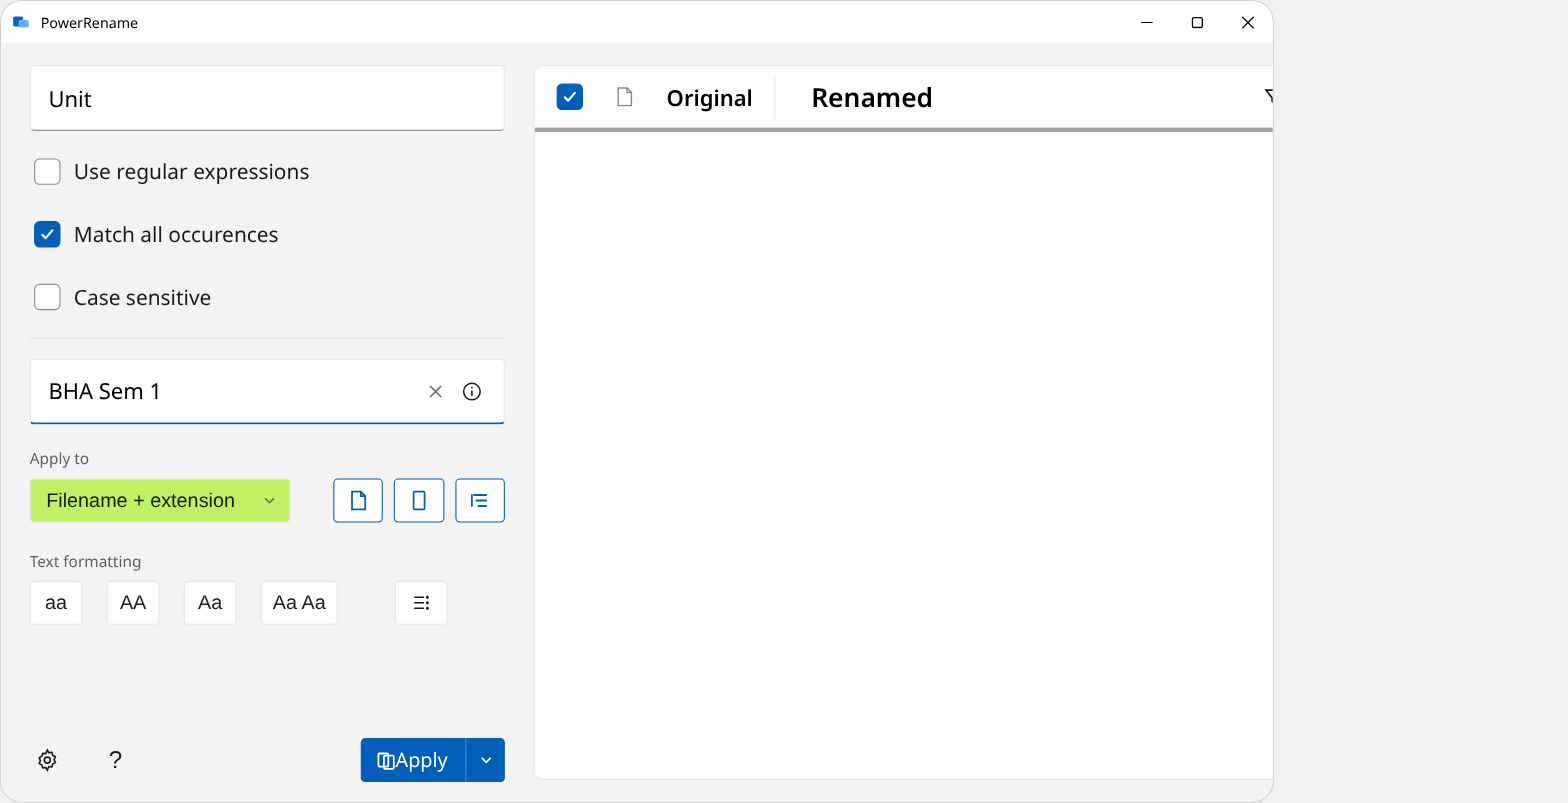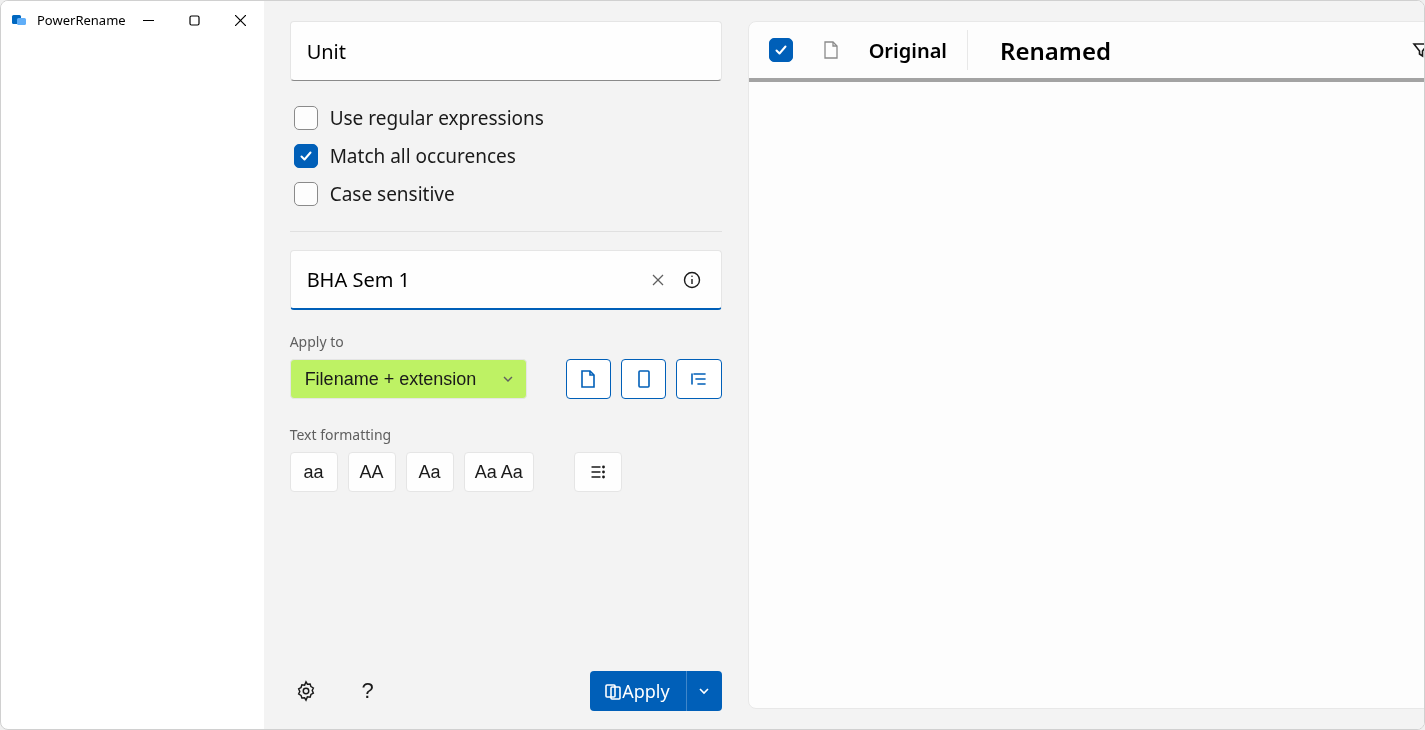--- a/index.html
+++ b/index.html
@@ -1,41 +1,41 @@
 <!DOCTYPE html>
 <html><head>
 <meta charset="utf-8">
 <style>
   * { box-sizing: border-box; margin: 0; padding: 0; }
   html, body { width: 1425px; height: 730px; font-family: "Segoe UI", "Segoe UI Variable", system-ui, sans-serif; background: #f0f0f0; }
-  .window { width: 1425px; height: 730px; background: #ffffff; border: 1px solid #d0d0d0; border-radius: 8px; overflow: hidden; display: flex; flex-direction: row; }
+  .window { width: 1158px; height: 730px; background: #ffffff; border: 1px solid #d0d0d0; border-radius: 20px; overflow: hidden; display: flex; flex-direction: column; }
   .titlebar { height: 38px; display: flex; align-items: center; padding-left: 10px; background: #ffffff; }
   .titlebar-icon { width: 16px; height: 16px; margin-right: 10px; display:flex; align-items:center; justify-content:center; }
   .titlebar-title { font-size: 13px; color: #000; }
   .titlebar-spacer { flex: 1; }
   .win-btn { width: 46px; height: 38px; display: flex; align-items: center; justify-content: center; background: transparent; border: none; }
   .win-btn svg { stroke: #000; }
   .body-area { flex: 1; background: #f3f3f3; display: flex; padding: 0; }
   .left-col { width: 484px; padding: 20px 26px 18px 26px; display:flex; flex-direction:column; }
   .right-col { flex: 1; padding: 20px 26px 20px 0; display:flex; }
   .field { background: #fefefe; border: 1px solid #e5e5e5; border-bottom: 1px solid #8a8a8a; border-radius: 4px; height: 60px; display:flex; align-items:center; padding: 0 16px; font-size: 20px; color:#1a1a1a; }
   .field input { border:none; outline:none; background:transparent; font: inherit; width:100%; }
   .field.focused { border-bottom: 2px solid #005fb8; }
   .field .icon-btn { width:30px; height:30px; display:flex; align-items:center; justify-content:center; color:#606060; border:none; background:transparent; }
-  .opts { margin-top: 24px; display:flex; flex-direction:column; gap: 12px; padding-left:4px; }
+  .opts { margin-top: 24px; display:flex; flex-direction:column; gap: 31px; padding-left:4px; }
   .opt { display:flex; align-items:center; gap: 12px; font-size: 19px; color:#1a1a1a; }
   .cb { width:24px; height:24px; border: 1.5px solid #8a8a8a; border-radius:5px; background:#fdfdfd; display:flex; align-items:center; justify-content:center; }
   .cb.checked { background:#005fb8; border-color:#005fb8; }
   .cb.checked svg { stroke:#fff; }
   .hr { border:none; border-top:1px solid #e0e0e0; margin: 24px 0 18px 0; }
   .label-sm { font-size:14px; color:#5f5f5f; margin-bottom:8px; }
   .row { display:flex; align-items:center; gap:10px; }
   .select { width: 250px; height:40px; background:#bef264; border:1px solid #e5e5e5; border-radius:4px; display:flex; align-items:center; justify-content:space-between; padding:0 12px 0 14px; font-size:18px; color:#1a1a1a; }
   .icon-toggle { width:48px; height:40px; border:1px solid #005fb8; color:#005fb8; background:#fff; border-radius:4px; display:flex; align-items:center; justify-content:center; }
-  .fmt-row { display:flex; gap:10px; }
+  .fmt-row { display:flex; gap:22px; }
   .fmt-btn { min-width:48px; height:40px; padding:0 10px; border:1px solid #e5e5e5; background:#fefefe; border-radius:4px; display:flex; align-items:center; justify-content:center; font-size:18px; color:#1a1a1a; }
   .enum-btn { width:48px; height:40px; border:1px solid #e5e5e5; background:#fefefe; border-radius:4px; display:flex; align-items:center; justify-content:center; margin-left:30px; }
   .bottom-bar { margin-top:auto; display:flex; align-items:center; gap:30px; padding-top:10px; }
   .ghost-btn { width:32px; height:32px; display:flex; align-items:center; justify-content:center; border:none; background:transparent; color:#1a1a1a; }
   .apply-btn { margin-left:auto; height:40px; background:#005fb8; border:none; border-radius:4px; display:flex; align-items:center; color:#fff; font-size:18px; overflow:hidden; }
   .apply-main { display:flex; align-items:center; padding:0 16px 0 14px; height:100%; }
   .apply-drop { width:36px; height:100%; display:flex; align-items:center; justify-content:center; border-left:1px solid rgba(255,255,255,.25); }
   .list-panel { flex:1; background:#fdfdfd; border:1px solid #e8e8e8; border-radius:8px; overflow:hidden; display:flex; flex-direction:column; }
   .list-header { height:60px; border-bottom:4px solid #a3a3a3; display:flex; align-items:center; padding:0 18px 0 20px; gap:26px; }
   .list-row { height:60px; display:flex; align-items:center; padding:0 18px 0 20px; gap:18px; }

